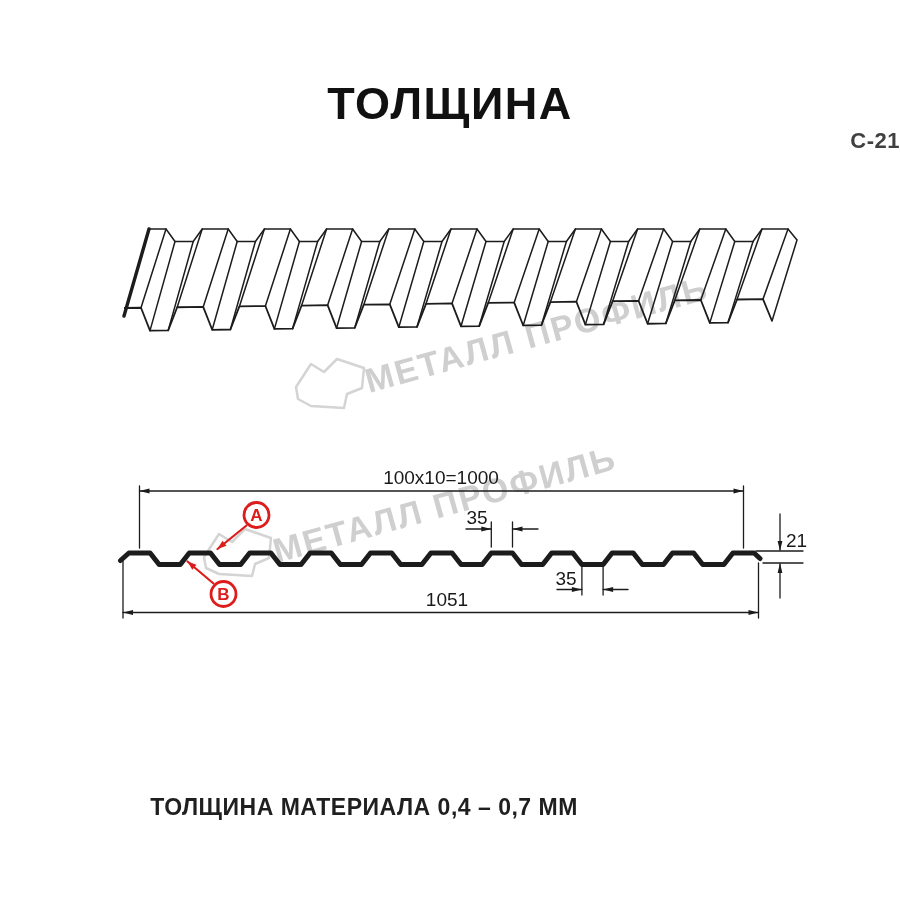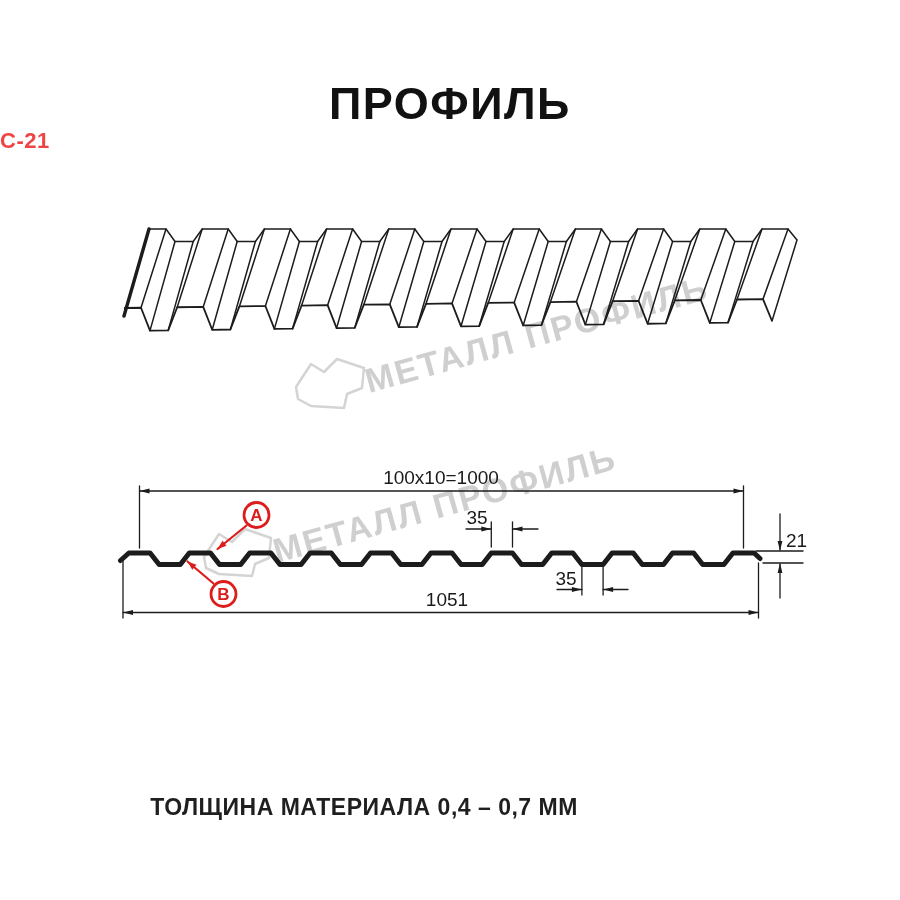--- a/index.html
+++ b/index.html
@@ -1,34 +1,34 @@
 <!DOCTYPE html>
 <html><head>
 <meta charset="utf-8">
 <style>
   html,body{margin:0;padding:0;background:#ffffff;}
   #page{position:relative;width:900px;height:900px;background:#ffffff;overflow:hidden;
         font-family:"Liberation Sans", sans-serif;}
   .title{position:absolute;left:0;top:78px;width:900px;text-align:center;
          font-size:45px;font-weight:700;letter-spacing:1.5px;color:#111;}
-  .subtitle{position:absolute;left:0;top:128px;width:900px;text-align:left;
-         font-size:22px;font-weight:600;letter-spacing:0.5px;color:#ef4444;}
+  .subtitle{position:absolute;left:0;top:128px;width:900px;text-align:right;
+         font-size:22px;font-weight:600;letter-spacing:0.5px;color:#404040;}
   .footer-note{position:absolute;left:0;top:794px;width:728px;text-align:center;
          font-size:23px;font-weight:600;letter-spacing:0.5px;color:#1f1f1f;}
   svg{position:absolute;left:0;top:0;}
   text.dim{font-family:"Liberation Sans", sans-serif;font-size:19px;fill:#1a1a1a;}
   text.redlbl{font-family:"Liberation Sans", sans-serif;font-size:17px;font-weight:700;}
   text.wm{font-family:"Liberation Sans", sans-serif;font-size:34px;font-weight:700;letter-spacing:2px;}
 </style>
 </head>
 <body>
 
 <div id="page">
 
-  <div class="title">ПРОФИЛЬ</div>
+  <div class="title">ТОЛЩИНА</div>
   <div class="subtitle">С-21</div>
 
   <svg width="900" height="900" viewBox="0 0 900 900">
 
     <g id="sheet3dFill">
         <path d="M124,308 L141,307.7638888888889 L150,330.6388888888889 L168.2,330.3861111111111 L177.2,307.2611111111111 L203.2,306.9 L212.2,329.775 L230.39999999999998,329.52222222222224 L239.4,306.39722222222224 L265.4,306.0361111111111 L274.4,328.9111111111111 L292.6,328.65833333333336 L301.6,305.53333333333336 L327.6,305.1722222222222 L336.6,328.0472222222222 L354.8,327.7944444444444 L363.8,304.6694444444444 L389.8,304.30833333333334 L398.8,327.18333333333334 L417,326.93055555555554 L426,303.80555555555554 L452,303.44444444444446 L461,326.31944444444446 L479.2,326.06666666666666 L488.20000000000005,302.94166666666666 L514.2,302.5805555555556 L523.2,325.4555555555556 L541.4000000000001,325.2027777777778 L550.4000000000001,302.0777777777778 L576.4000000000001,301.71666666666664 L585.4000000000001,324.59166666666664 L603.6000000000001,324.3388888888889 L612.6,301.2138888888889 L638.6,300.85277777777776 L647.6,323.72777777777776 L665.8000000000001,323.475 L674.8000000000001,300.35 L700.8000000000001,299.9888888888889 L709.8000000000001,322.8638888888889 L728.0000000000001,322.6111111111111 L737,299.4861111111111 L763,299.125 L772,321 L797,240 L788,229 L762,229 L753.0000000000001,241.5 L734.8000000000001,241.5 L725.8000000000001,229 L699.8000000000001,229 L690.8000000000001,241.5 L672.6,241.5 L663.6,229 L637.6,229 L628.6000000000001,241.5 L610.4000000000001,241.5 L601.4000000000001,229 L575.4000000000001,229 L566.4000000000001,241.5 L548.2,241.5 L539.2,229 L513.2,229 L504.2,241.5 L486,241.5 L477,229 L451,229 L442,241.5 L423.8,241.5 L414.8,229 L388.8,229 L379.8,241.5 L361.6,241.5 L352.6,229 L326.6,229 L317.6,241.5 L299.4,241.5 L290.4,229 L264.4,229 L255.39999999999998,241.5 L237.2,241.5 L228.2,229 L202.2,229 L193.2,241.5 L175,241.5 L166,229 L149,229 Z" fill="#ffffff"></path>
       </g>
 
     <g id="wm1">
       <path d="M296,387 L311,364 L324,372 L337,359 L364,368 L362,388 L347,394 L344,408 L311,406 L298,399 Z" fill="none" stroke="#d4d4d4" stroke-width="2.5" stroke-linejoin="round"></path>

